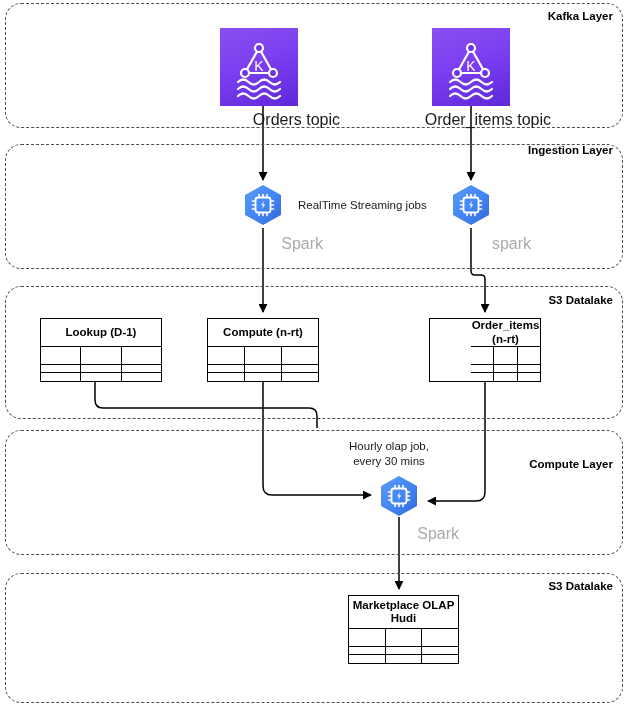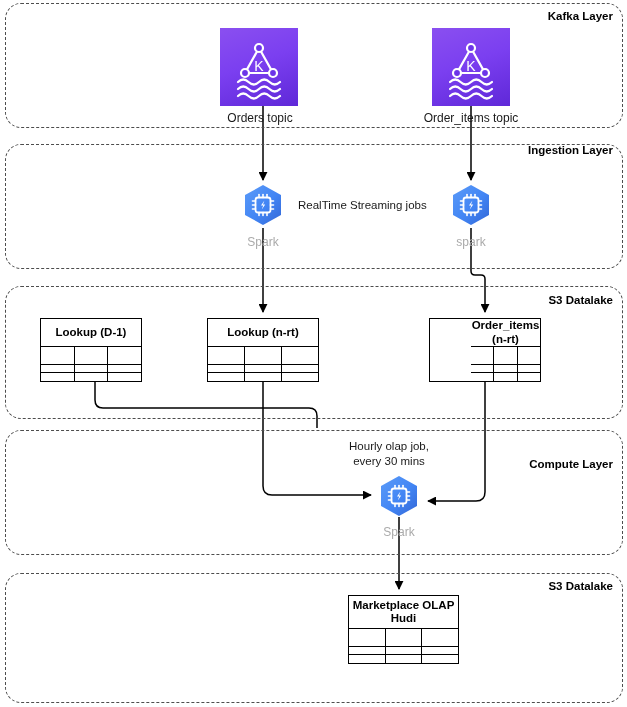--- a/index.html
+++ b/index.html
@@ -36,23 +36,23 @@
   .kafka-icon {
     position: absolute;
     width: 78px;
     height: 78px;
     background: linear-gradient(160deg, #8a4ff0 0%, #7b3ff0 45%, #5f28d8 100%);
     box-sizing: border-box;
   }
   .kafka-icon svg { display: block; }
   .node-caption {
     position: absolute;
-    font-size: 12px;
+    font-size: 16px;
     color: #1a1a1a;
-    text-align: center;
+    text-align: right;
     white-space: nowrap;
   }
   .node-caption.muted {
     color: #aaaaaa;
   }
   
   .spark-icon {
     position: absolute;
     width: 42px;
     height: 42px;
@@ -247,41 +247,41 @@
         </g>
         <path d="M 22.4,16.5 L 19,21.6 L 21.2,21.6 L 19.8,25.5 L 23.2,20.4 L 21,20.4 Z" fill="#ffffff"></path>
       </g>
     </svg>
   </div>
   <div class="node-caption muted" style="left:411px; top:235px; width:120px;">spark</div>
 
   <div class="layer" style="left:5px; top:286px; width:618px; height:133px;"></div>
   <div class="layer-label" style="left:473px; top:294px; width:140px;">S3 Datalake</div>
 
-  <div class="dtable" style="left:40px; top:318px; width:102px; height:64px;">
+  <div class="dtable" style="left:40px; top:318px; width:122px; height:64px;">
     <div class="thead" style="height:28px;">Lookup (D-1)</div>
     <div class="trow" style="height:18px;">
       <div class="tcell"></div>
       <div class="tcell"></div>
       <div class="tcell"></div>
     </div>
     <div class="trow" style="height:8px;">
       <div class="tcell"></div>
       <div class="tcell"></div>
       <div class="tcell"></div>
     </div>
     <div class="trow" style="height:8px;">
       <div class="tcell"></div>
       <div class="tcell"></div>
       <div class="tcell"></div>
     </div>
   </div>
 
   <div class="dtable" style="left:207px; top:318px; width:112px; height:64px;">
-    <div class="thead" style="height:28px;">Lookup (n-rt)</div>
+    <div class="thead" style="height:28px;">Compute (n-rt)</div>
     <div class="trow" style="height:18px;">
       <div class="tcell"></div>
       <div class="tcell"></div>
       <div class="tcell"></div>
     </div>
     <div class="trow" style="height:8px;">
       <div class="tcell"></div>
       <div class="tcell"></div>
       <div class="tcell"></div>
     </div>

